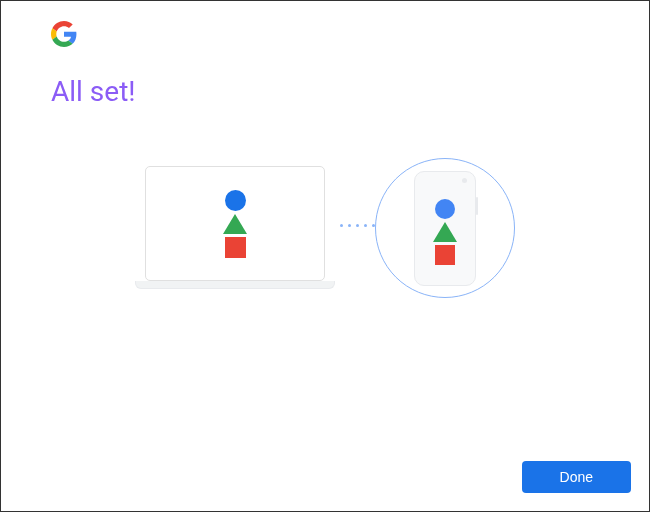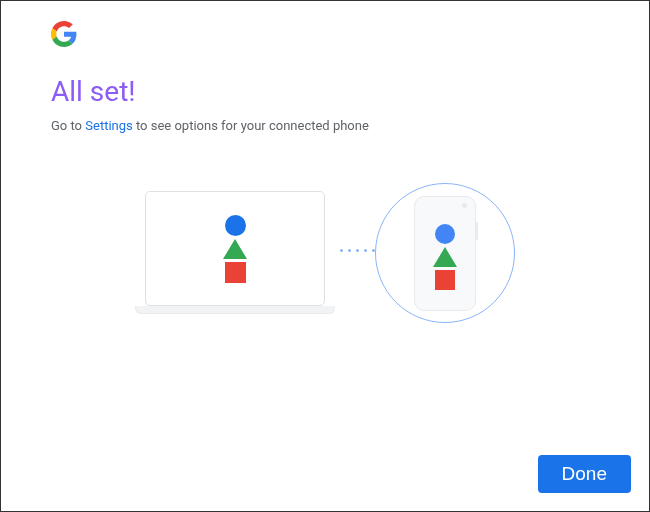--- a/index.html
+++ b/index.html
@@ -167,43 +167,40 @@
   .shapes-wrap { position: relative; display:flex; justify-content:center;}
   .shapes-wrap .yellow-drop{ top: 26px; }
   
   .done-btn {
     position: absolute;
     right: 18px;
     bottom: 18px;
     background: #1a73e8;
     color: #fff;
     border: none;
-    font-size: 19px;
-    padding: 8px 24px;
+    font-size: 14px;
+    padding: 8px 38px;
     border-radius: 4px;
     cursor: pointer;
   }
 </style>
 </head>
 <body>
 
 <div class="container">
   <div class="logo">
     <svg width="26" height="26" viewBox="0 0 48 48">
       <path fill="#EA4335" d="M24 9.5c3.54 0 6.71 1.22 9.21 3.6l6.85-6.85C35.9 2.38 30.47 0 24 0 14.62 0 6.51 5.38 2.56 13.22l7.98 6.19C12.43 13.72 17.74 9.5 24 9.5z"></path>
       <path fill="#4285F4" d="M46.98 24.55c0-1.57-.15-3.09-.38-4.55H24v9.02h12.94c-.58 2.96-2.26 5.48-4.78 7.18l7.73 6c4.51-4.18 7.09-10.36 7.09-17.65z"></path>
       <path fill="#FBBC05" d="M10.53 28.59c-.48-1.45-.76-2.99-.76-4.59s.27-3.14.76-4.59l-7.98-6.19C.92 16.46 0 20.12 0 24c0 3.88.92 7.54 2.56 10.78l7.97-6.19z"></path>
       <path fill="#34A853" d="M24 48c6.48 0 11.93-2.13 15.89-5.81l-7.73-6c-2.15 1.45-4.92 2.3-8.16 2.3-6.26 0-11.57-4.22-13.47-9.91l-7.98 6.19C6.51 42.62 14.62 48 24 48z"></path>
     </svg>
   </div>
 
   <h1>All set!</h1>
-  <p class="subtitle">
-    <span>Go to </span><a href="#">Settings</a><span> to see options for your connected phone</span>
-  </p>
 
   <div class="illustration">
     <div class="laptop">
       <div class="laptop-screen">
         <div class="shapes-wrap">
           <div class="yellow-drop"></div>
           <div class="shapes">
             <div class="circle-shape"></div>
             <div class="triangle-shape"></div>
             <div class="square-shape"></div>

